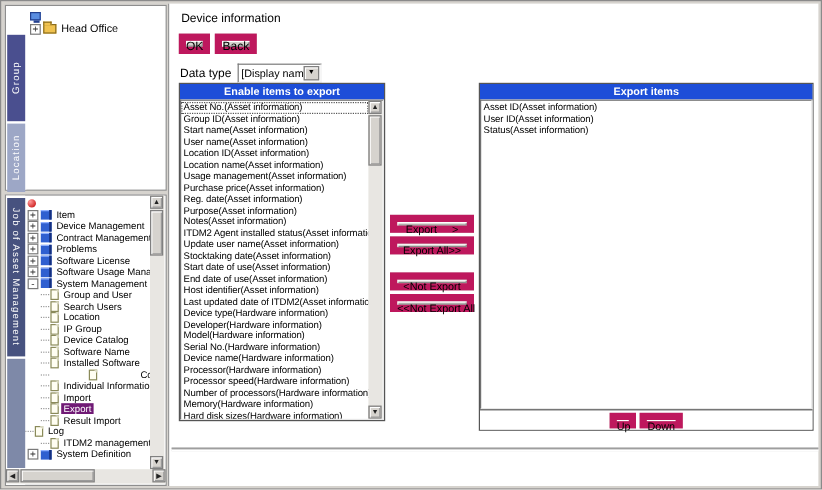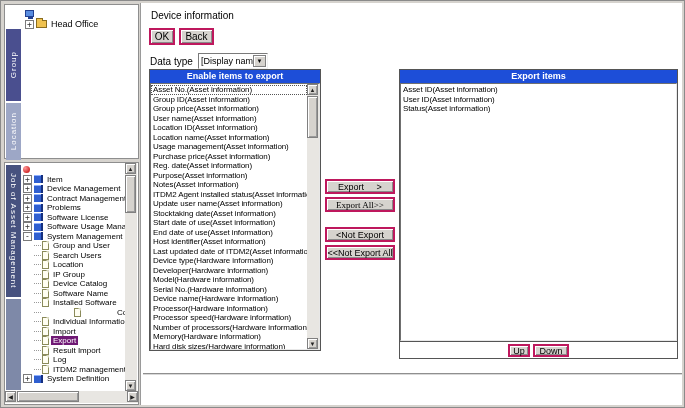--- a/index.html
+++ b/index.html
@@ -47,21 +47,21 @@
   .sb-h { left:0; right:0; bottom:0; height:12px; }
   .sb-btn { position:absolute; width:11px; height:11px; background:#d6d3ce; border:1px solid #808080;
             box-shadow:inset 1px 1px 0 #fff, inset -1px -1px 0 #9a9a9a; font-size:6px; line-height:10px;
             text-align:center; color:#222; cursor:pointer; }
   .sb-thumb { position:absolute; background:#d6d3ce; border:1px solid #808080;
               box-shadow:inset 1px 1px 0 #fff, inset -1px -1px 0 #9a9a9a; }
 
   
   #main { position:absolute; left:139px; top:2px; right:2px; bottom:2px; background:#fff; border-left:1px solid #9a9a9a; }
   #page-title { position:absolute; left:10px; top:7px; font-size:10px; color:#000; }
-  .btn3d { background:#d6d3ce; border:2px solid #be185d; box-shadow:inset 1px 1px 0 #fff, inset -1px -1px 0 #8a8a8a;
+  .btn3d { background:#d6d3ce; border:6px solid #be185d; box-shadow:inset 1px 1px 0 #fff, inset -1px -1px 0 #8a8a8a;
            font-size:10px; font-family:"Liberation Sans", sans-serif; text-align:center; cursor:pointer; white-space:pre; color:#000;}
   #ok-btn   { position:absolute; left:8px;  top:25px; width:26px; height:17px; }
   #back-btn { position:absolute; left:38px; top:25px; width:35px; height:17px; }
 
   #datatype-label { position:absolute; left:9px; top:53px; font-size:10px; }
   #datatype-select { position:absolute; left:57px; top:50px; width:70px; height:16px; background:#fff;
                      border:1px solid; border-color:#7a7a7a #f0f0f0 #f0f0f0 #7a7a7a; font-size:9px;
                      line-height:14px; padding-left:2px; cursor:pointer; }
   #datatype-arrow { position:absolute; right:1px; top:1px; width:13px; height:12px; background:#d6d3ce;
                     border:1px solid #808080; box-shadow:inset 1px 1px 0 #fff; font-size:6px; line-height:11px; text-align:center; }
@@ -77,21 +77,21 @@
   .li.focused { outline:1px dotted #555; outline-offset:-1px; }
   #left-items { position:absolute; left:0; right:12px; top:1px; bottom:0; }
   #left-sb { top:0; bottom:0; right:0; width:12px; }
 
   #updown-row { position:absolute; left:0; right:0; bottom:0; height:17px; border-top:1px solid #555;
                 display:flex; align-items:center; justify-content:center; gap:3px; background:#fff; }
   #up-btn   { width:22px; height:13px; font-size:9px; line-height:11px;}
   #down-btn { width:36px; height:13px; font-size:9px; line-height:11px;}
 
   .xfer { position:absolute; left:184px; width:70px; height:15px; font-size:9px; line-height:13px; }
-  #export-btn { top:176px; } #export-all-btn { top:194px;font-family:Liberation Serif, serif; }
+  #export-btn { top:176px; } #export-all-btn { top:194px; }
   #not-export-btn { top:224px; } #not-export-all-btn { top:242px; }
 
   #main-divider { position:absolute; left:2px; right:0; top:370px; height:3px;
                   border-top:1px solid #8f8f8f; border-bottom:1px solid #fff; background:#d8d8d8; }
 </style>
 </head>
 <body>
 
 <div class="page">
 
@@ -215,21 +215,21 @@
         <div class="trow" style="padding-left: 13px;">
           <span class="dash"></span>
           <span class="icon-page"></span>
           <span class="lbl sel">Export</span>
         </div>
         <div class="trow" style="padding-left: 13px;">
           <span class="dash"></span>
           <span class="icon-page"></span>
           <span class="lbl">Result Import</span>
         </div>
-        <div class="trow" style="padding-left: 13px;">
+        <div class="trow" style="">
           <span class="dash"></span>
           <span class="icon-page"></span>
           <span class="lbl">Log</span>
         </div>
         <div class="trow" style="padding-left: 13px;">
           <span class="dash"></span>
           <span class="icon-page"></span>
           <span class="lbl">ITDM2 management ir</span>
         </div>
         <div class="trow" style="padding-left: 2px;">
@@ -261,21 +261,21 @@
       <span>[Display name]</span>
       <span id="datatype-arrow">▼</span>
     </div>
 
     <div class="cell" id="left-cell">
       <div class="list-header">Enable items to export</div>
       <div class="listbox" id="left-listbox">
         <div id="left-items">
             <div class="li focused">Asset No.(Asset information)</div>
             <div class="li">Group ID(Asset information)</div>
-            <div class="li">Group price(Asset information)</div>
+            <div class="li">Start name(Asset information)</div>
             <div class="li">User name(Asset information)</div>
             <div class="li">Location ID(Asset information)</div>
             <div class="li">Location name(Asset information)</div>
             <div class="li">Usage management(Asset information)</div>
             <div class="li">Purchase price(Asset information)</div>
             <div class="li">Reg. date(Asset information)</div>
             <div class="li">Purpose(Asset information)</div>
             <div class="li">Notes(Asset information)</div>
             <div class="li">ITDM2 Agent installed status(Asset information)</div>
             <div class="li">Update user name(Asset information)</div>

